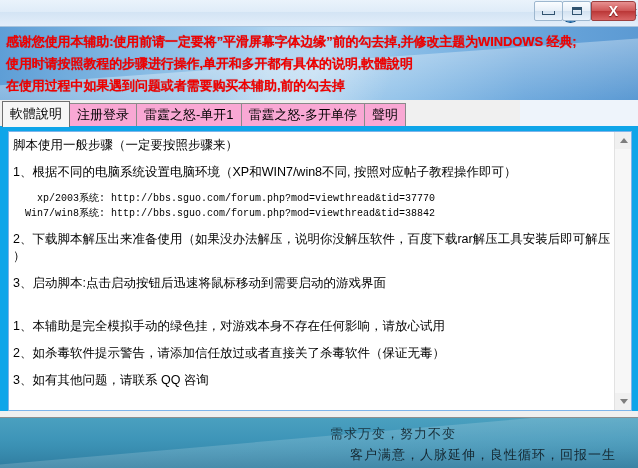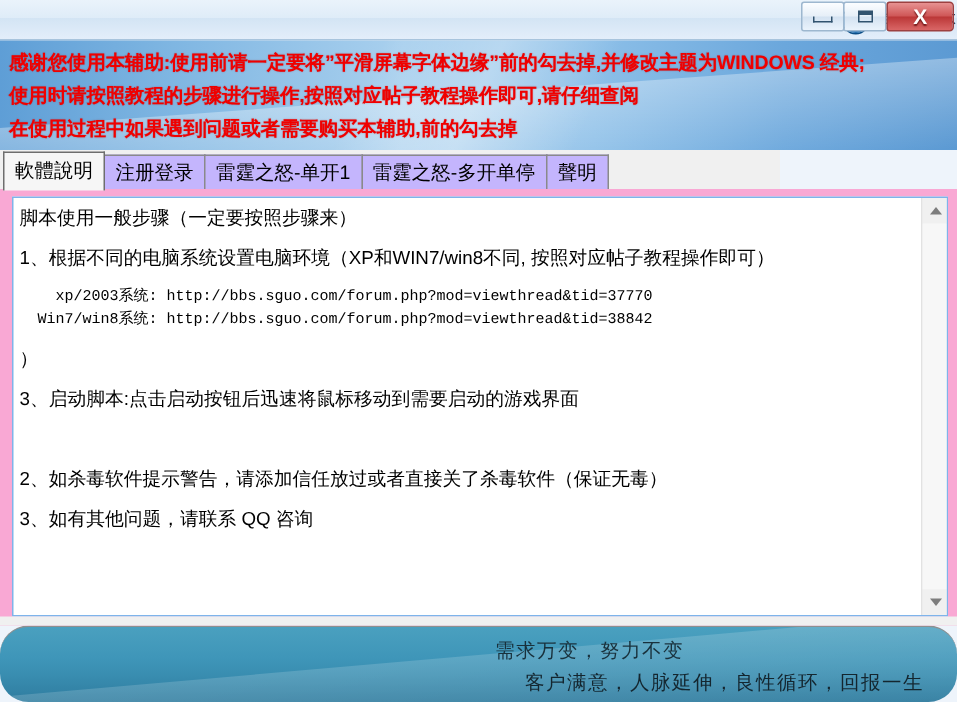--- a/index.html
+++ b/index.html
@@ -162,21 +162,21 @@
     height: 27px;
     background: #f0f0f0;
     display: flex;
     align-items: flex-end;
     box-sizing: border-box;
     padding-left: 2px;
   }
   .tab {
     font-size: 13px;
     color: #000000;
-    background: #c4b5fd;
+    background: #f9a8d4;
     border: 1px solid #8a8a8a;
     border-bottom: none;
     padding: 3px 7px 4px 7px;
     margin-right: -1px;
     line-height: 15px;
     white-space: nowrap;
     box-sizing: border-box;
     height: 24px;
     position: relative;
   }
@@ -188,21 +188,21 @@
     z-index: 3;
     font-weight: normal;
   }
 
   
   .panel {
     position: absolute;
     left: 0; top: 126px;
     width: 638px;
     height: 291px;
-    background: #f9a8d4;
+    background: #0ea5e9;
     box-sizing: border-box;
     padding: 5px 6px 6px 8px;
   }
   .textbox {
     position: relative;
     width: 100%;
     height: 100%;
     background: #ffffff;
     border: 1px solid #7eb4ea;
     box-sizing: border-box;
@@ -274,21 +274,20 @@
   .footer {
     position: absolute;
     left: 0; bottom: 0;
     width: 638px;
     height: 51px;
     overflow: hidden;
     border-top: 1px solid #8f8f8f;
     background:
       linear-gradient(to bottom, #4aa0bf 0%, #3f96b9 40%, #3a8fb2 60%, #2f7c9f 100%);
     box-sizing: border-box;
-    border-radius: 19px;
   }
   .footer::before {
     content: "";
     position: absolute;
     left: -10%;
     bottom: -36px;
     width: 130%;
     height: 70px;
     background: linear-gradient(to bottom, rgba(255,255,255,0.16), rgba(255,255,255,0.03));
     transform: rotate(-5deg);
@@ -340,21 +339,21 @@
       </div>
       <div class="winbtn close">
         <span class="glyph-close">X</span>
       </div>
     </div>
   </div>
 
   <div class="banner">
     <div class="banner-lines">
       <div class="banner-line">感谢您使用本辅助:使用前请一定要将”平滑屏幕字体边缘”前的勾去掉,并修改主题为WINDOWS 经典;</div>
-      <div class="banner-line">使用时请按照教程的步骤进行操作,按照对应帖子教程操作即可,请仔细查阅</div>
+      <div class="banner-line">使用时请按照教程的步骤进行操作,单开和多开都有具体的说明,軟體說明</div>
       <div class="banner-line">在使用过程中如果遇到问题或者需要购买本辅助,前的勾去掉</div>
     </div>
   </div>
 
   <div class="tabstrip">
     <div class="tab active">軟體說明</div>
     <div class="tab">注册登录</div>
     <div class="tab">雷霆之怒-单开1</div>
     <div class="tab">雷霆之怒-多开单停</div>
     <div class="tab">聲明</div>
@@ -363,26 +362,28 @@
   <div class="panel">
     <div class="textbox">
       <div class="textbox-content">
         <div class="tline">脚本使用一般步骤（一定要按照步骤来）</div>
         <div class="tline blank"></div>
         <div class="tline">1、根据不同的电脑系统设置电脑环境（XP和WIN7/win8不同, 按照对应帖子教程操作即可）</div>
         <div class="tline blank"></div>
         <div class="tline mono">    xp/2003系统: http://bbs.sguo.com/forum.php?mod=viewthread&amp;tid=37770</div>
         <div class="tline mono">  Win7/win8系统: http://bbs.sguo.com/forum.php?mod=viewthread&amp;tid=38842</div>
         <div class="tline blank"></div>
+        <div class="tline">2、下载脚本解压出来准备使用（如果没办法解压，说明你没解压软件，百度下载rar解压工具安装后即可解压</div>
         <div class="tline">）</div>
         <div class="tline blank"></div>
         <div class="tline">3、启动脚本:点击启动按钮后迅速将鼠标移动到需要启动的游戏界面</div>
         <div class="tline blank"></div>
         <div class="tline blank-sm"></div>
         <div class="tline blank"></div>
+        <div class="tline">1、本辅助是完全模拟手动的绿色挂，对游戏本身不存在任何影响，请放心试用</div>
         <div class="tline blank"></div>
         <div class="tline">2、如杀毒软件提示警告，请添加信任放过或者直接关了杀毒软件（保证无毒）</div>
         <div class="tline blank"></div>
         <div class="tline">3、如有其他问题，请联系 QQ 咨询</div>
       </div>
       <div class="vscroll">
         <div class="vscroll-track"></div>
         <div class="vscroll-btn up">
           <span class="arrow-up"></span>
         </div>

